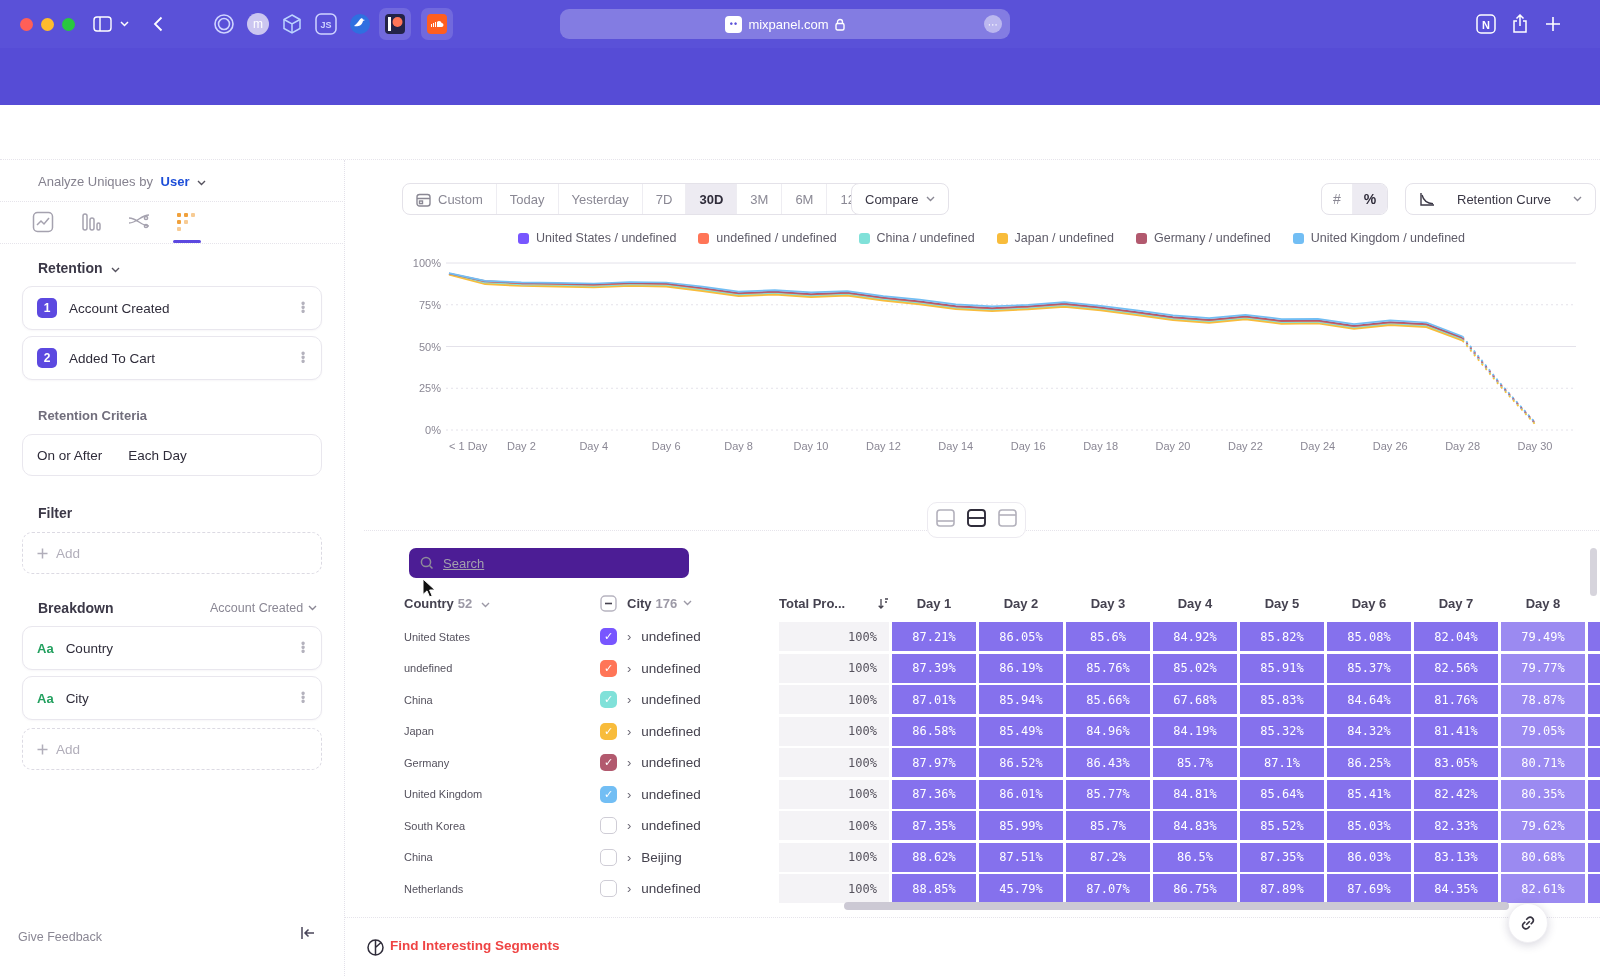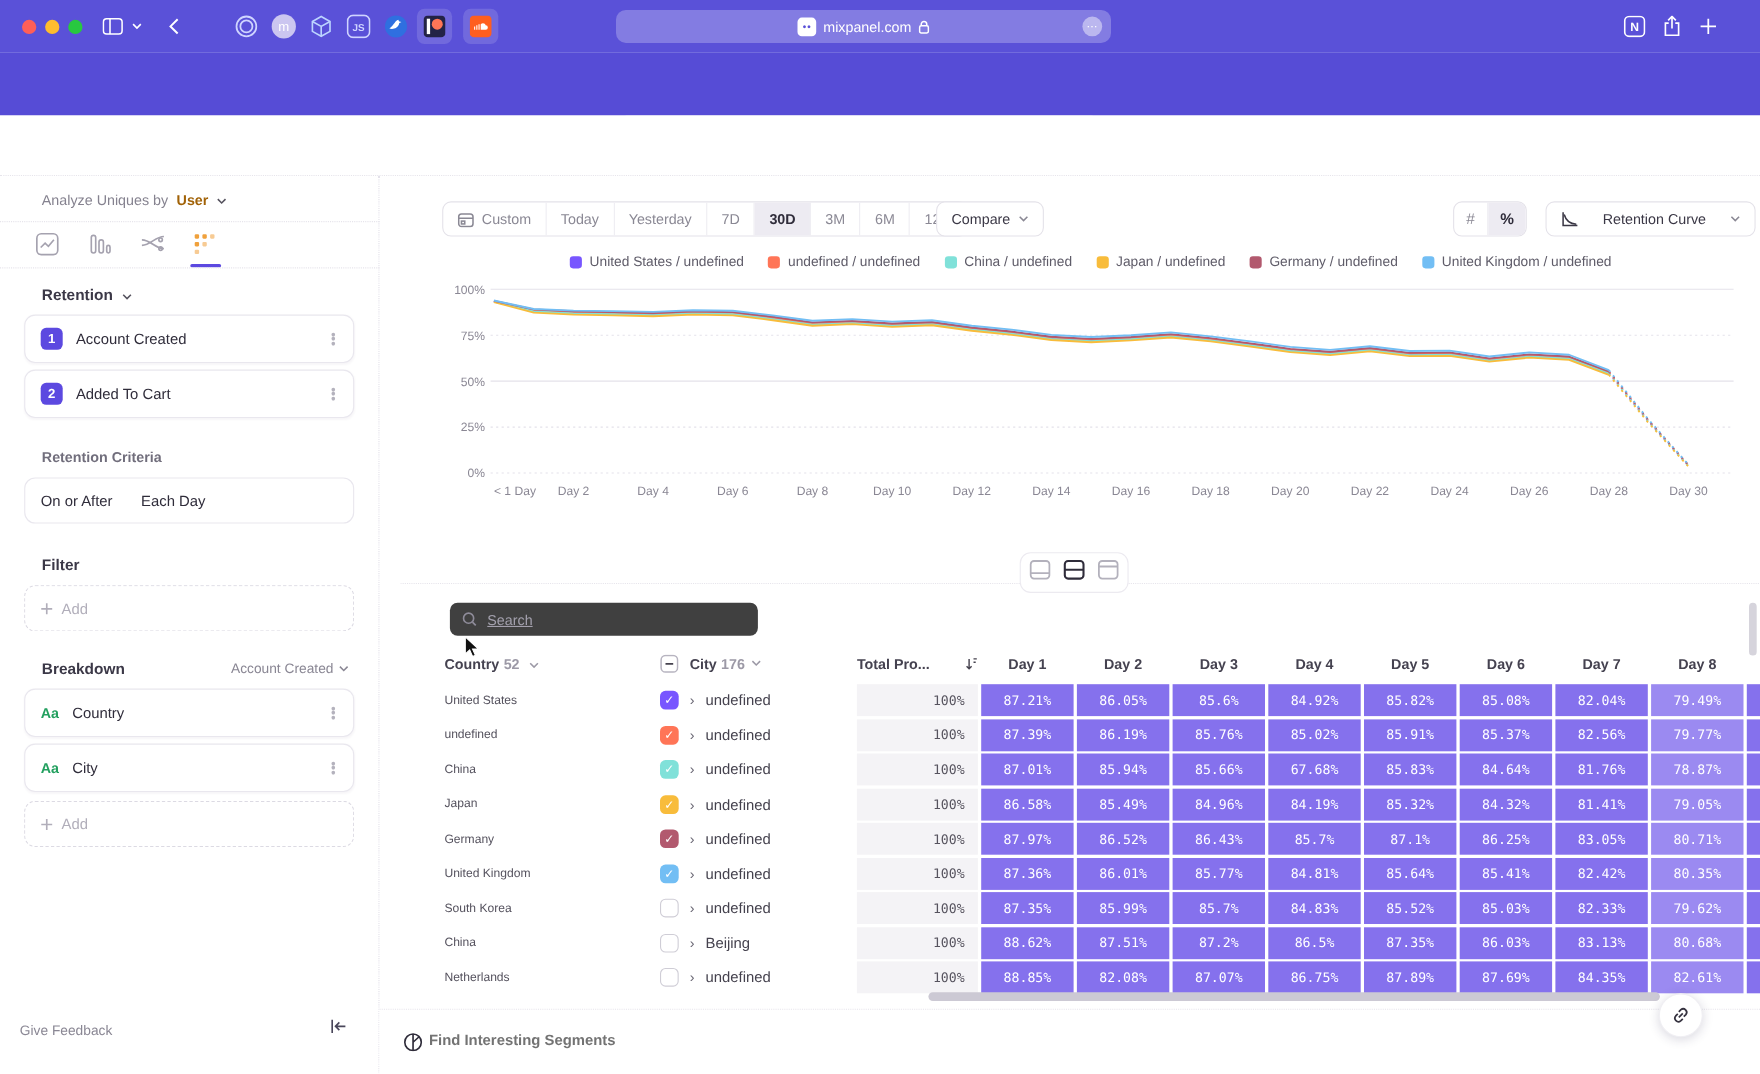--- a/index.html
+++ b/index.html
@@ -28,21 +28,21 @@
   
   .rep-header { position:absolute; left:0; top:105px; width:1600px; height:55px; background:#fff; border-bottom:1px dotted #e6e4eb; }
   .rep-title { position:absolute; left:38px; top:122px; font-size:16px; font-weight:bold; color:#2e2b39; }
   .rep-desc { position:absolute; left:118px; top:124px; font-size:13px; color:#a7a4b1; }
   .save-btn { position:absolute; left:1496px; top:115px; width:49px; height:29px; background:#5c49e0; color:#fff; border:none; border-radius:8px; font-size:13px; font-weight:bold; font-family:"Liberation Sans",sans-serif; }
   .hdr-ic { position:absolute; top:120px; color:#49465a; }
 
   
   .sidebar { position:absolute; left:0; top:160px; width:345px; height:816px; background:#fff; border-right:1px dotted #e3e1ea; }
   .an-row { position:absolute; left:38px; top:14px; font-size:13px; color:#85828f; }
-  .an-row b { color:#a16207; font-weight:bold; margin-left:4px; }
+  .an-row b { color:#1d4ed8; font-weight:bold; margin-left:4px; }
   .sb-div1 { position:absolute; left:0; top:41px; width:345px; border-top:1px dotted #e6e4eb; }
   .sb-div2 { position:absolute; left:0; top:83px; width:345px; border-top:1px dotted #e6e4eb; }
   .tabs { position:absolute; left:30px; top:47px; display:flex; gap:22px; }
   .tab { width:26px; height:30px; display:flex; align-items:center; justify-content:center; position:relative; }
   .tab.active::after { content:""; position:absolute; left:-1px; right:-1px; bottom:-6px; height:3px; background:#5c49e0; border-radius:2px; }
   .sec-h { position:absolute; font-size:14px; font-weight:bold; color:#3b3847; }
   .card { position:absolute; left:22px; width:300px; height:44px; border:1px solid #e9e7ee; border-radius:10px; background:#fff; box-shadow:0 1px 2px rgba(40,35,80,.04); display:flex; align-items:center; }
   .badge-num { width:20px; height:20px; margin-left:14px; border-radius:5px; background:#5c49e0; color:#fff; font-size:12px; font-weight:bold; display:flex; align-items:center; justify-content:center; }
   .badge-aa { margin-left:14px; color:#23a05f; font-size:13px; font-weight:bold; }
   .card .lbl { margin-left:12px; font-size:13.5px; color:#2f2c3a; }
@@ -58,21 +58,21 @@
   .seg { display:flex; align-items:center; padding:0 13px; font-size:13px; color:#8a8894; gap:7px; border-right:1px solid #eeedf2; }
   .seg:last-child { border-right:none; }
   .seg.active { background:#edebf2; color:#2f2c3a; font-weight:bold; }
   .btn { display:flex; align-items:center; gap:8px; border:1px solid #e4e2e9; border-radius:8px; background:#fff; height:32px; padding:0 13px; font-size:13px; color:#3a3745; }
   .legend { position:absolute; left:0; top:71px; width:1255px; display:flex; justify-content:center; gap:22px; }
   .leg-item { display:flex; align-items:center; gap:7px; font-size:12.5px; color:#5f5c69; }
   .leg-sw { width:11px; height:11px; border-radius:3px; }
   .caption { position:absolute; left:0; top:306px; width:1255px; text-align:center; font-size:13px; color:#9b98a5; }
   .view-div { position:absolute; left:0; top:370px; width:1255px; border-top:1px dotted #e6e4eb; }
   .view-toggles { position:absolute; left:563px; top:342px; background:#fff; border:1px solid #eceaf0; border-radius:10px; padding:5px 7px; display:flex; gap:10px; }
-  .search-box { position:absolute; left:45px; top:388px; width:280px; height:30px; background:#404040; border-radius:7px; display:flex; align-items:center; gap:9px; padding-left:11px; color:#a3a0ad; font-size:13px;text-decoration:underline; }
+  .search-box { position:absolute; left:45px; top:388px; width:280px; height:30px; background:#4c1d95; border-radius:7px; display:flex; align-items:center; gap:9px; padding-left:11px; color:#a3a0ad; font-size:13px;text-decoration:underline; }
 
   
   .tbl-head { position:absolute; left:40px; top:428px; width:1215px; height:30px; display:flex; align-items:center; }
   .th { font-size:13px; color:#454250; font-weight:bold; }
   .th .cnt { color:#9c99a6; font-weight:bold; margin-left:4px; }
   .tbl-rows { position:absolute; left:40px; top:461px; width:1215px; }
   .trow { display:flex; align-items:center; height:31.5px; }
   .c-country { width:148px; font-size:11px; color:#55525e; }
   .c-city { width:227px; display:flex; align-items:center; gap:10px; font-size:13.5px; color:#45424e; }
   .cb { width:17px; height:17px; border-radius:5px; border:1px solid #cfcdd6; background:#fff; display:flex; align-items:center; justify-content:center; color:#fff; font-size:11px; margin-left:48px; }
@@ -80,21 +80,21 @@
   .c-arrow { color:#6b6875; font-size:13px; }
   .c-total { width:110px; height:29px; background:#f4f3f6; display:flex; align-items:center; justify-content:flex-end; padding-right:12px; font-family:"DejaVu Sans Mono",monospace; font-size:12px; color:#56535e; }
   .c-day { width:84px; height:29px; margin-left:3px; background:#8571ed; color:#fff; display:flex; align-items:center; justify-content:center; font-family:"DejaVu Sans Mono",monospace; font-size:12px; }
   .c-day.light { background:#9b8af1; }
   .c-day.sliver { width:19px; }
   .h-day { width:84px; margin-left:3px; text-align:center; }
   .hscroll { position:absolute; left:480px; top:742px; width:665px; height:8px; background:#ccc9d4; border-radius:4px; }
 
   
   .footer { position:absolute; left:345px; top:917px; width:1255px; height:59px; background:#fff; border-top:1px dotted #e6e4eb; }
-  .f-title { position:absolute; left:45px; top:20px; font-size:13.5px; font-weight:bold; color:#737373; }
+  .f-title { position:absolute; left:45px; top:20px; font-size:13.5px; font-weight:bold; color:#ef4444; }
   .f-sub { position:absolute; left:218px; top:21px; font-size:13px; color:#9b98a5; }
   .float-btn { position:absolute; left:1508px; top:903px; width:40px; height:40px; border-radius:50%; background:#fff; box-shadow:0 2px 10px rgba(40,35,80,.18); display:flex; align-items:center; justify-content:center; border:1px solid #f0eff3; }
   .vscroll { position:absolute; right:3px; top:548px; width:7px; height:48px; background:#d6d4dc; border-radius:4px; }
   svg text { font-family:"Liberation Sans",sans-serif; }
 </style>
 </head>
 <body>
 
 <div class="screen">
 
@@ -724,21 +724,21 @@
         </div>
         <div class="trow">
           <span class="c-country">Netherlands</span>
           <span class="c-city">
             <span class="cb"></span>
             <span class="c-arrow">›</span>
             <span>undefined</span>
           </span>
           <span class="c-total">100%</span>
           <span class="c-day">88.85%</span>
-          <span class="c-day">82.08%</span>
+          <span class="c-day">45.79%</span>
           <span class="c-day">87.07%</span>
           <span class="c-day">86.75%</span>
           <span class="c-day">87.89%</span>
           <span class="c-day">87.69%</span>
           <span class="c-day">84.35%</span>
           <span class="c-day light">82.61%</span>
           <span class="c-day sliver"></span>
         </div>
       </div>
 

